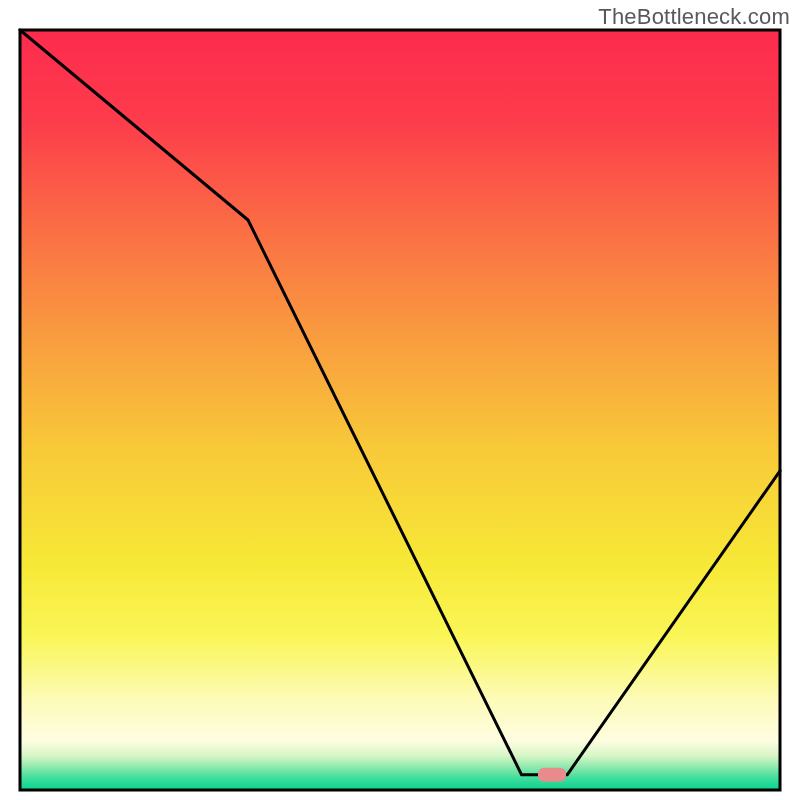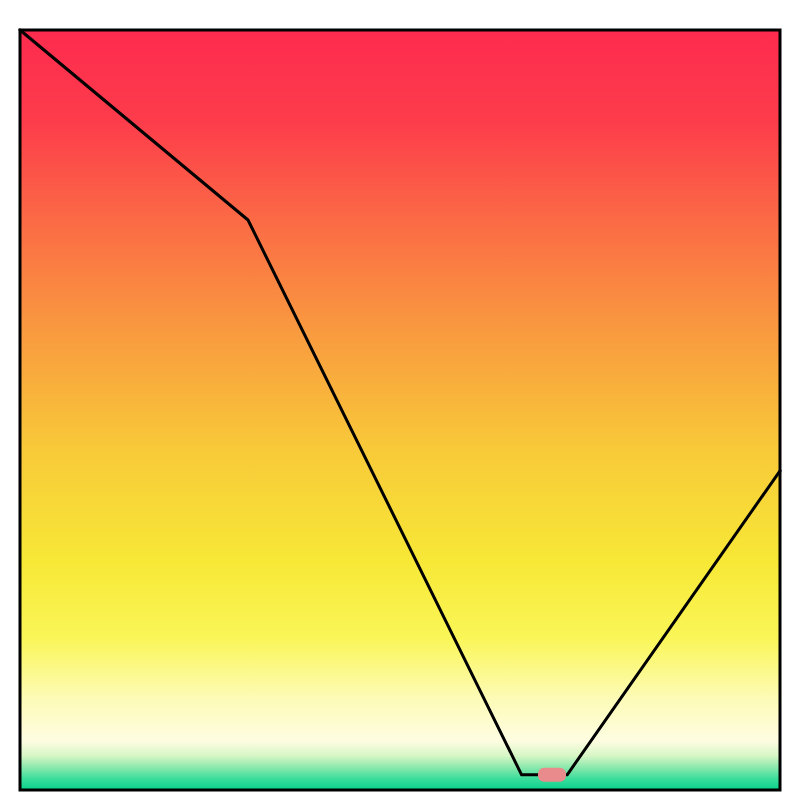--- a/index.html
+++ b/index.html
@@ -28,20 +28,21 @@
   svg {
     position: absolute;
     top: 0;
     left: 0;
   }
 </style>
 </head>
 <body>
 
 <div class="stage">
+  <div class="watermark">TheBottleneck.com</div>
 
   <svg id="chart-svg" width="800" height="800" viewBox="0 0 800 800">
     <defs>
       <linearGradient id="bg-grad" x1="0" y1="0" x2="0" y2="1">
           <stop offset="0.00%" stop-color="#fd2b4e"></stop>
           <stop offset="12.00%" stop-color="#fd3c4b"></stop>
           <stop offset="25.00%" stop-color="#fb6a45"></stop>
           <stop offset="40.00%" stop-color="#f99b3f"></stop>
           <stop offset="55.00%" stop-color="#f8c939"></stop>
           <stop offset="70.00%" stop-color="#f7e836"></stop>

